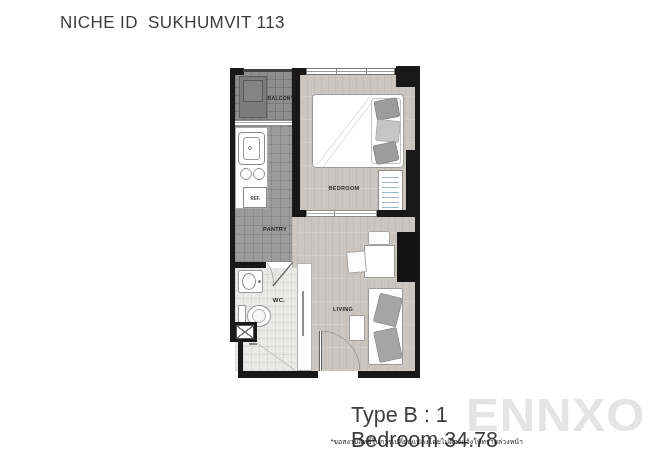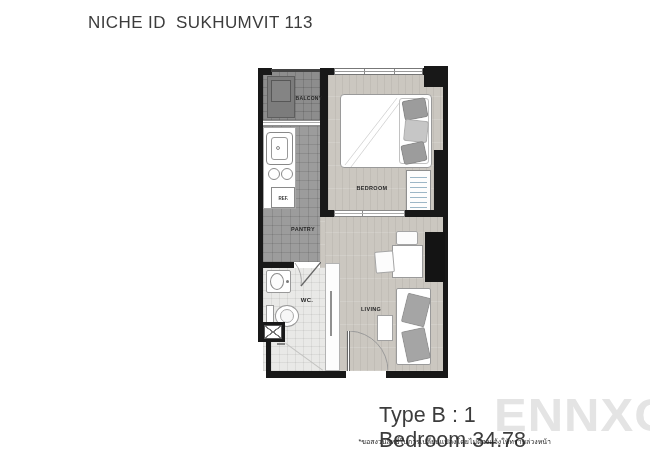--- a/index.html
+++ b/index.html
@@ -1,18 +1,18 @@
 <!DOCTYPE html>
 <html style="--wall: #181818; --balcony-floor: #8d8d8d; --pantry-floor: #9c9c9c; --wc-floor: #e9e9e7; --wood-floor: #cbc7c0; --furniture-border: #9a9a9a; --cushion-gray: #a5a5a5; --title-text: #3c3c3c; --watermark-gray: #e4e4e4;"><head>
 <meta charset="utf-8">
 <style>
   * { margin: 0; padding: 0; box-sizing: border-box; }
   html,body { width: 650px; height: 460px; background: #ffffff; overflow: hidden;
     font-family: "Liberation Sans", sans-serif; }
-  .page { position: relative; width: 524px; height: 460px; background: #fff; margin-left: 28px; }
+  .page { position: relative; width: 524px; height: 460px; background: #fff; }
 
   
   .title { position: absolute; left: 60px; top: 13px; font-size: 17px;
     color: var(--title-text, #3c3c3c); letter-spacing: .4px; white-space: pre; }
 
   
   .watermark { position: absolute; left: 466px; top: 389px; font-size: 49px;
     font-weight: 800; letter-spacing: 1px; color: var(--watermark-gray, #e4e4e4);
     transform: scaleY(.93); transform-origin: top left; z-index: 1; }
   .type-line { position: absolute; left: 351px; top: 403px; font-size: 21.5px;

